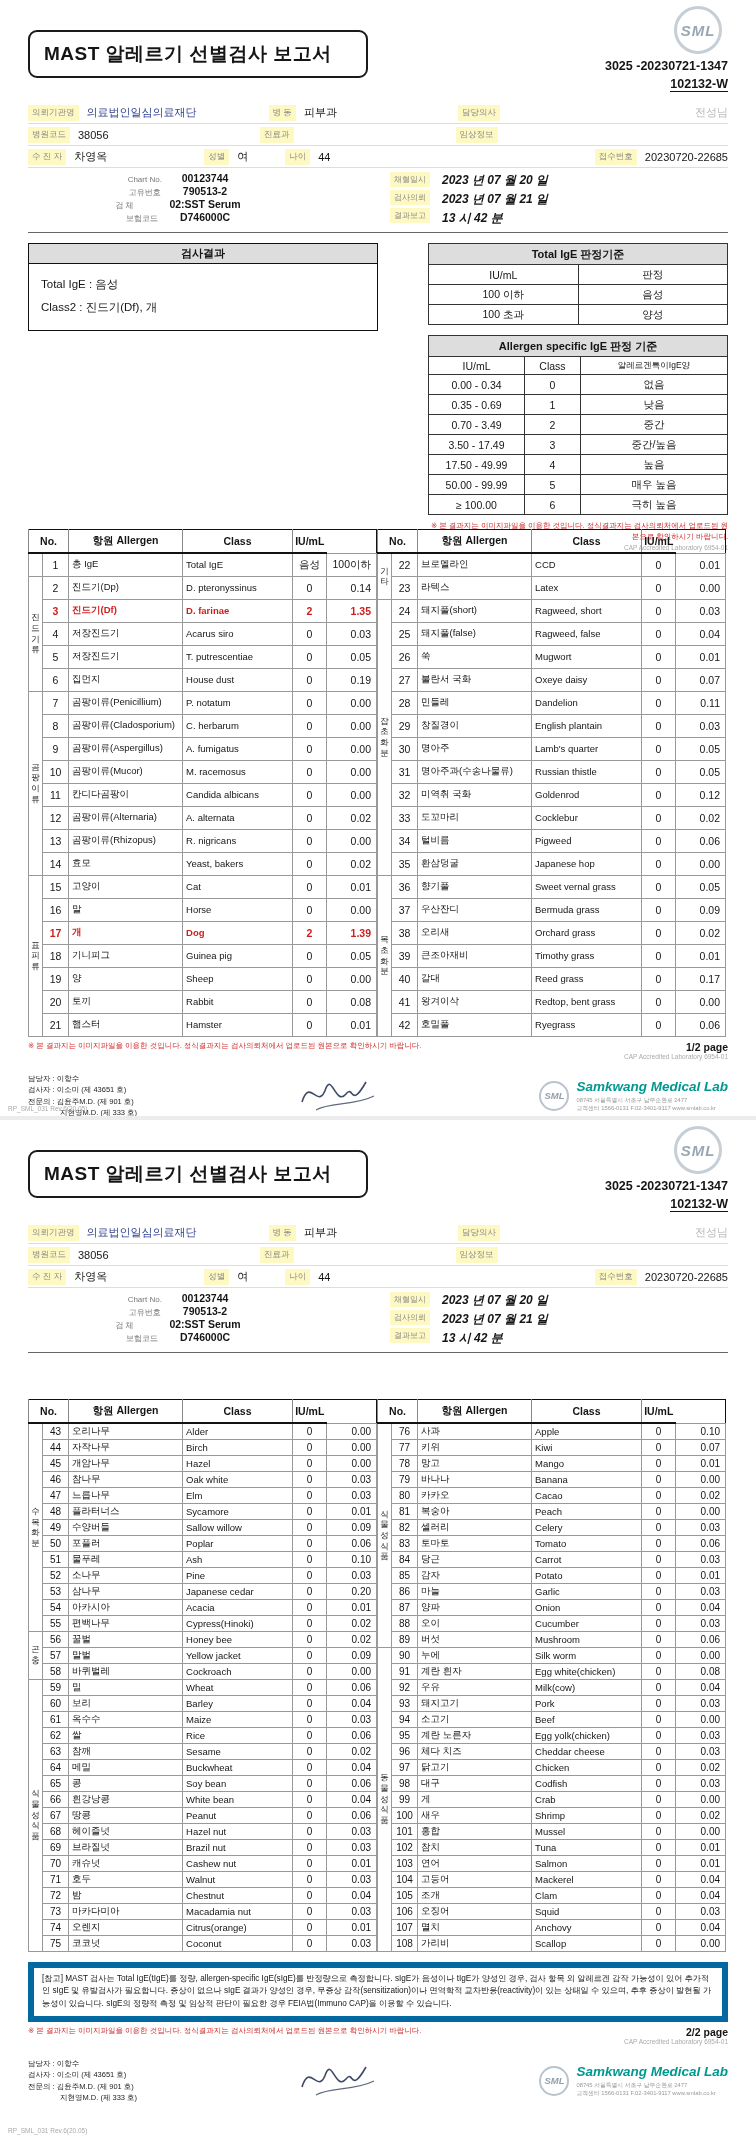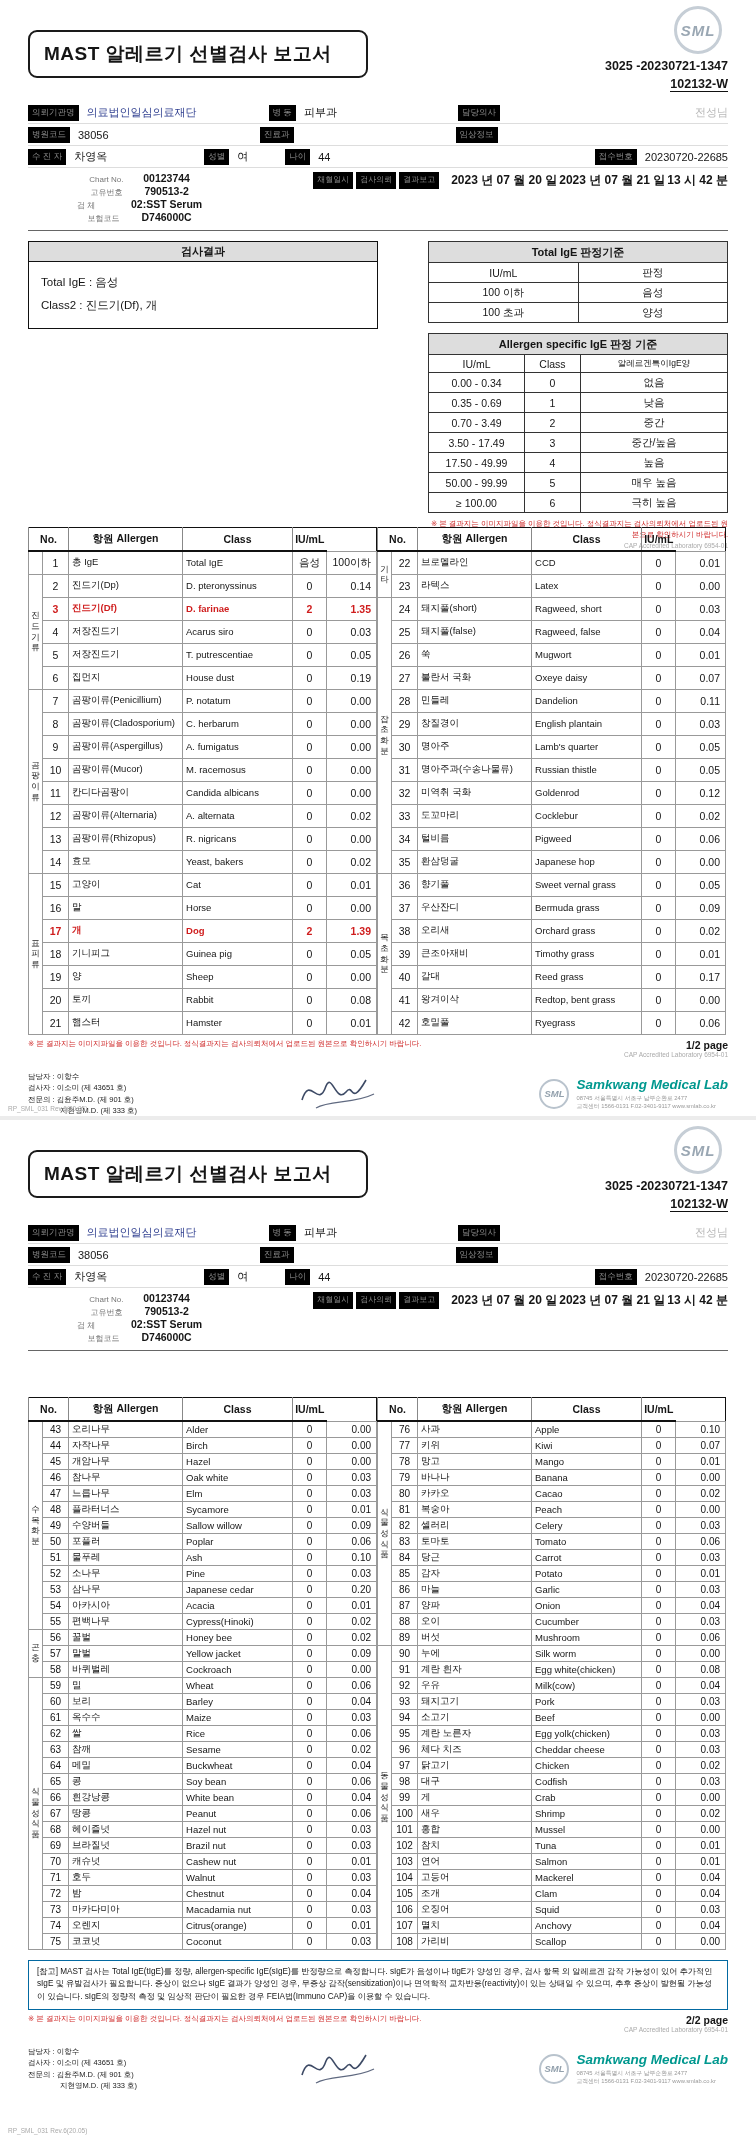--- a/index.html
+++ b/index.html
@@ -12,35 +12,35 @@
   .hdr { position:relative; height:88px; }
   .title-box { position:absolute; left:0; top:18px; border:2.5px solid #1a1a1a; border-radius:9px; padding:9px 34px 9px 14px; font-size:19px; font-weight:bold; letter-spacing:.5px; white-space:nowrap; }
   .sml-top { position:absolute; right:6px; top:-6px; width:48px; height:48px; border-radius:50%; border:3px solid #c6ced6; color:#9aa7b3; font-style:italic; font-weight:bold; font-size:15px; display:flex; align-items:center; justify-content:center; letter-spacing:1px; }
   .rnos { position:absolute; right:0; top:46px; text-align:right; font-size:12.5px; font-weight:bold; line-height:1.4; }
   .rno2 { border-bottom:1.5px solid #111; }
 
   
   .pgrid { margin-top:2px; border-bottom:1.5px solid #666; }
   .prow { display:flex; align-items:center; padding:2px 0; border-bottom:1px solid #ddd; min-height:22px; }
   .prow.last { border-bottom:none; padding:4px 0 5px; align-items:flex-start; }
-  .plabel { background:#000000; color:#8a8a8a; font-size:8.5px; padding:2px 4px; white-space:nowrap; flex:0 0 auto; margin-left:14px; }
+  .plabel { background:#fef9c3; color:#8a8a8a; font-size:8.5px; padding:2px 4px; white-space:nowrap; flex:0 0 auto; margin-left:14px; }
   .prow .plabel:first-child { margin-left:0; }
   .pval { font-weight:normal; font-size:11px; margin-left:8px; white-space:nowrap; overflow:hidden; }
   .v1 { width:168px; } .v2 { width:140px; } .v3 { flex:1; text-align:right; }
   .navy { color:#2c3c8e; } .gray { color:#b9b9b9; }
   .vc1 { width:116px; } .vc2 { width:34px; } .vc3 { width:50px; }
   .sp { flex:1; }
   .chartblk { width:300px; }
   .cline { display:flex; align-items:baseline; line-height:11px; margin:1px 9px;justify-content:center; }
   .clab { width:54px; font-size:8px; color:#777; }
   .cval { font-weight:bold; font-size:10.5px; }
   .dates { display:flex; margin-left:62px; gap:12px; }
-  .dlbls { display:flex; flex-direction:row; gap:3px; }
+  .dlbls { display:flex; flex-direction:column; gap:3px; }
   .dlbls .plabel { margin-left:0; font-size:8px; }
-  .dvals { display:flex; flex-direction:row; gap:2px; }
+  .dvals { display:flex; flex-direction:column; gap:2px;font-style:italic; }
   .dval { font-weight:bold; font-size:12px; white-space:nowrap; }
 
   
   .res-row { display:flex; justify-content:space-between; margin-top:10px; height:278px; }
   .sum-box { width:350px; height:88px; border:1.3px solid #111; }
   .sum-title { background:#ddd; border-bottom:1.3px solid #111; text-align:center; font-weight:bold; font-size:11px; padding:2px 0; }
   .sum-body { padding:9px 12px; font-size:11.5px; line-height:2; }
   .crit-col { width:300px; }
   table.crit { width:100%; border-collapse:collapse; font-size:10.5px; }
   .crit td { border:1px solid #333; text-align:center; padding:2.5px 2px; }
@@ -60,21 +60,21 @@
   .alg td.no, .alg td.cl { text-align:center; }
   .alg td.nm, .alg td.al { font-size:9.5px; }
   .alg td.iu { text-align:right; padding-right:5px; }
   tr.hl td { color:#cf1d1d; font-weight:bold; }
 
   
   .tfoot { display:flex; justify-content:space-between; align-items:flex-start; margin-top:4px; }
   .red-tiny { color:#cf2a2a; font-size:7.5px; }
   .gray-tiny { color:#aaa; font-size:6.5px; }
   .pageno { font-weight:bold; font-size:10.5px; text-align:right; }
-  .note-box { border:1px solid #0369a1; margin-top:10px; padding:5px 8px; font-size:8.2px; line-height:1.55; }
+  .note-box { border:6px solid #0369a1; margin-top:10px; padding:5px 8px; font-size:8.2px; line-height:1.55; }
   .pfoot { display:flex; align-items:center; justify-content:space-between; margin-top:12px; }
   .staff { font-size:7.5px; line-height:1.5; color:#222; }
   .staff .ind { padding-left:32px; }
   .lab { display:flex; align-items:center; gap:7px; }
   .sml-sm { width:30px; height:30px; border-radius:50%; border:2px solid #b9c3cd; color:#93a1ad; font-style:italic; font-weight:bold; font-size:9.5px; display:flex; align-items:center; justify-content:center; flex:0 0 auto; }
   .lab-name { color:#00988f; font-weight:bold; font-size:13.5px; font-style:italic; white-space:nowrap; }
   .lab-addr { font-size:5.8px; color:#999; line-height:1.45; margin-top:2px; }
   .formno { position:absolute; left:8px; bottom:4px; font-size:6.5px; color:#aaa; }
 </style>
 </head>

